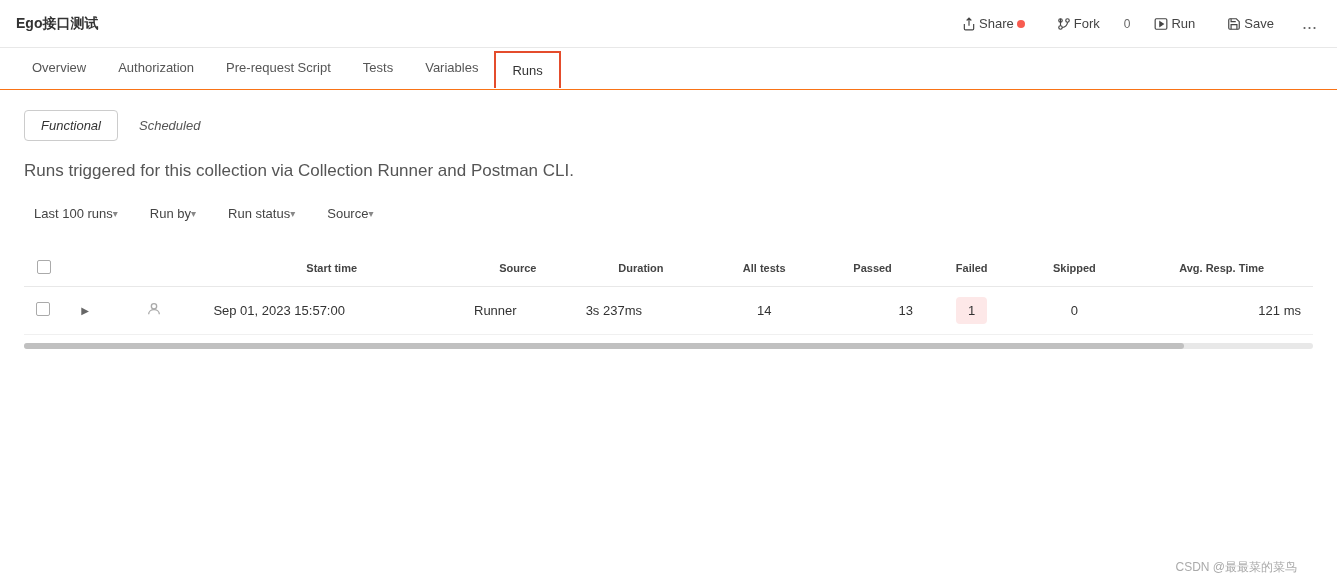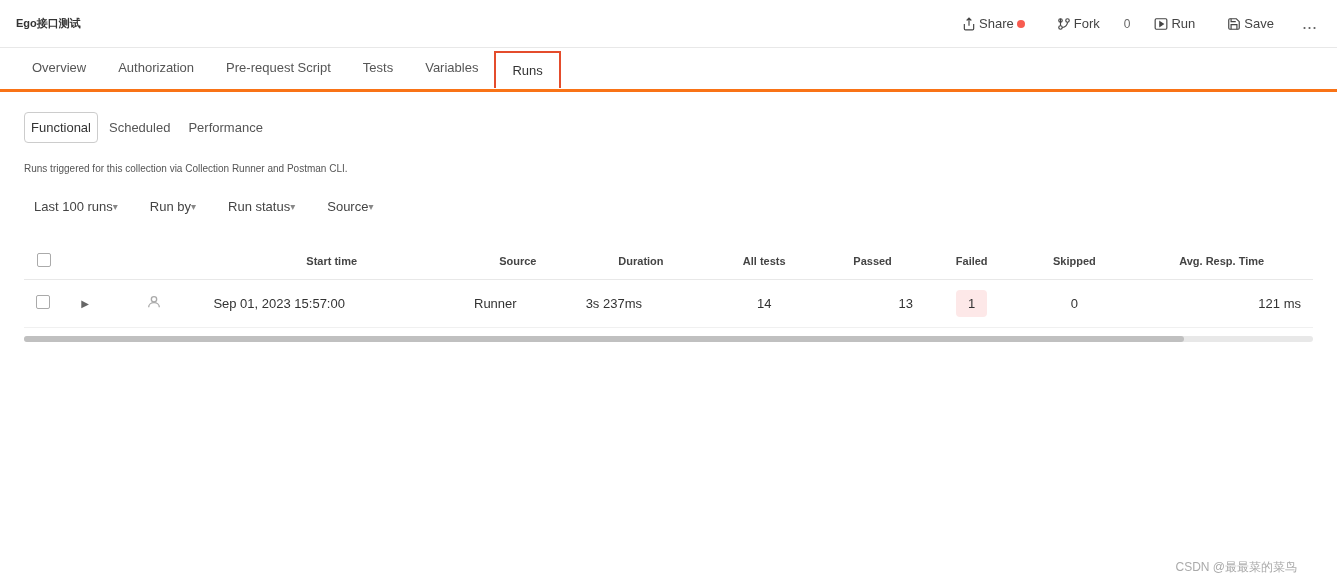--- a/index.html
+++ b/index.html
@@ -14,21 +14,21 @@
     .header {
       display: flex;
       align-items: center;
       padding: 0 16px;
       height: 48px;
       border-bottom: 1px solid #e8e8e8;
       background: #fff;
     }
     .header-title {
       font-weight: 600;
-      font-size: 11px;
+      font-size: 14px;
       color: #333;
       flex: 1;
     }
     .header-actions {
       display: flex;
       align-items: center;
       gap: 16px;
     }
     .header-action-btn {
       display: flex;
@@ -59,21 +59,21 @@
     }
     .fork-count {
       color: #666;
       font-size: 12px;
     }
 
     
     .tabs-nav {
       display: flex;
       align-items: center;
-      border-bottom: 3px solid #f97316;
+      border-bottom: 1px solid #f97316;
       padding: 0 16px;
       background: #fff;
     }
     .tab-item {
       padding: 12px 16px;
       cursor: pointer;
       font-size: 13px;
       color: #555;
       border-bottom: 2px solid transparent;
       position: relative;
@@ -93,39 +93,40 @@
       padding: 20px 24px;
     }
 
     
     .sub-tabs {
       display: flex;
       gap: 4px;
       margin-bottom: 20px;
     }
     .sub-tab {
-      padding: 7px 6px;
+      padding: 7px 16px;
       border-radius: 4px;
       cursor: pointer;
       font-size: 13px;
       color: #555;
       border: 1px solid transparent;
       background: none;
+      font-style: italic;
     }
     .sub-tab.active {
       background: #fff;
       border: 1px solid #ccc;
       color: #333;
       font-weight: 500;
       border-radius: 4px;
     }
 
     
     .description {
-      font-size: 10px;
+      font-size: 17px;
       color: #555;
       margin-bottom: 20px;
     }
 
     
     .filter-bar {
       display: flex;
       align-items: center;
       gap: 12px;
       margin-bottom: 24px;
@@ -283,21 +284,20 @@
   <div class="tab-item">Tests</div>
   <div class="tab-item">Variables</div>
   <div class="tab-item active">Runs</div>
 </div>
 
 <div class="content">
 
   <div class="sub-tabs">
     <button class="sub-tab active">Functional</button>
     <button class="sub-tab">Scheduled</button>
-    <button class="sub-tab">Performance</button>
   </div>
 
   <p class="description">Runs triggered for this collection via Collection Runner and Postman CLI.</p>
 
   <div class="filter-bar">
     <button class="filter-dropdown">
       <span>Last 100 runs</span>
       <span class="chevron">▾</span>
     </button>
     <button class="filter-dropdown">

